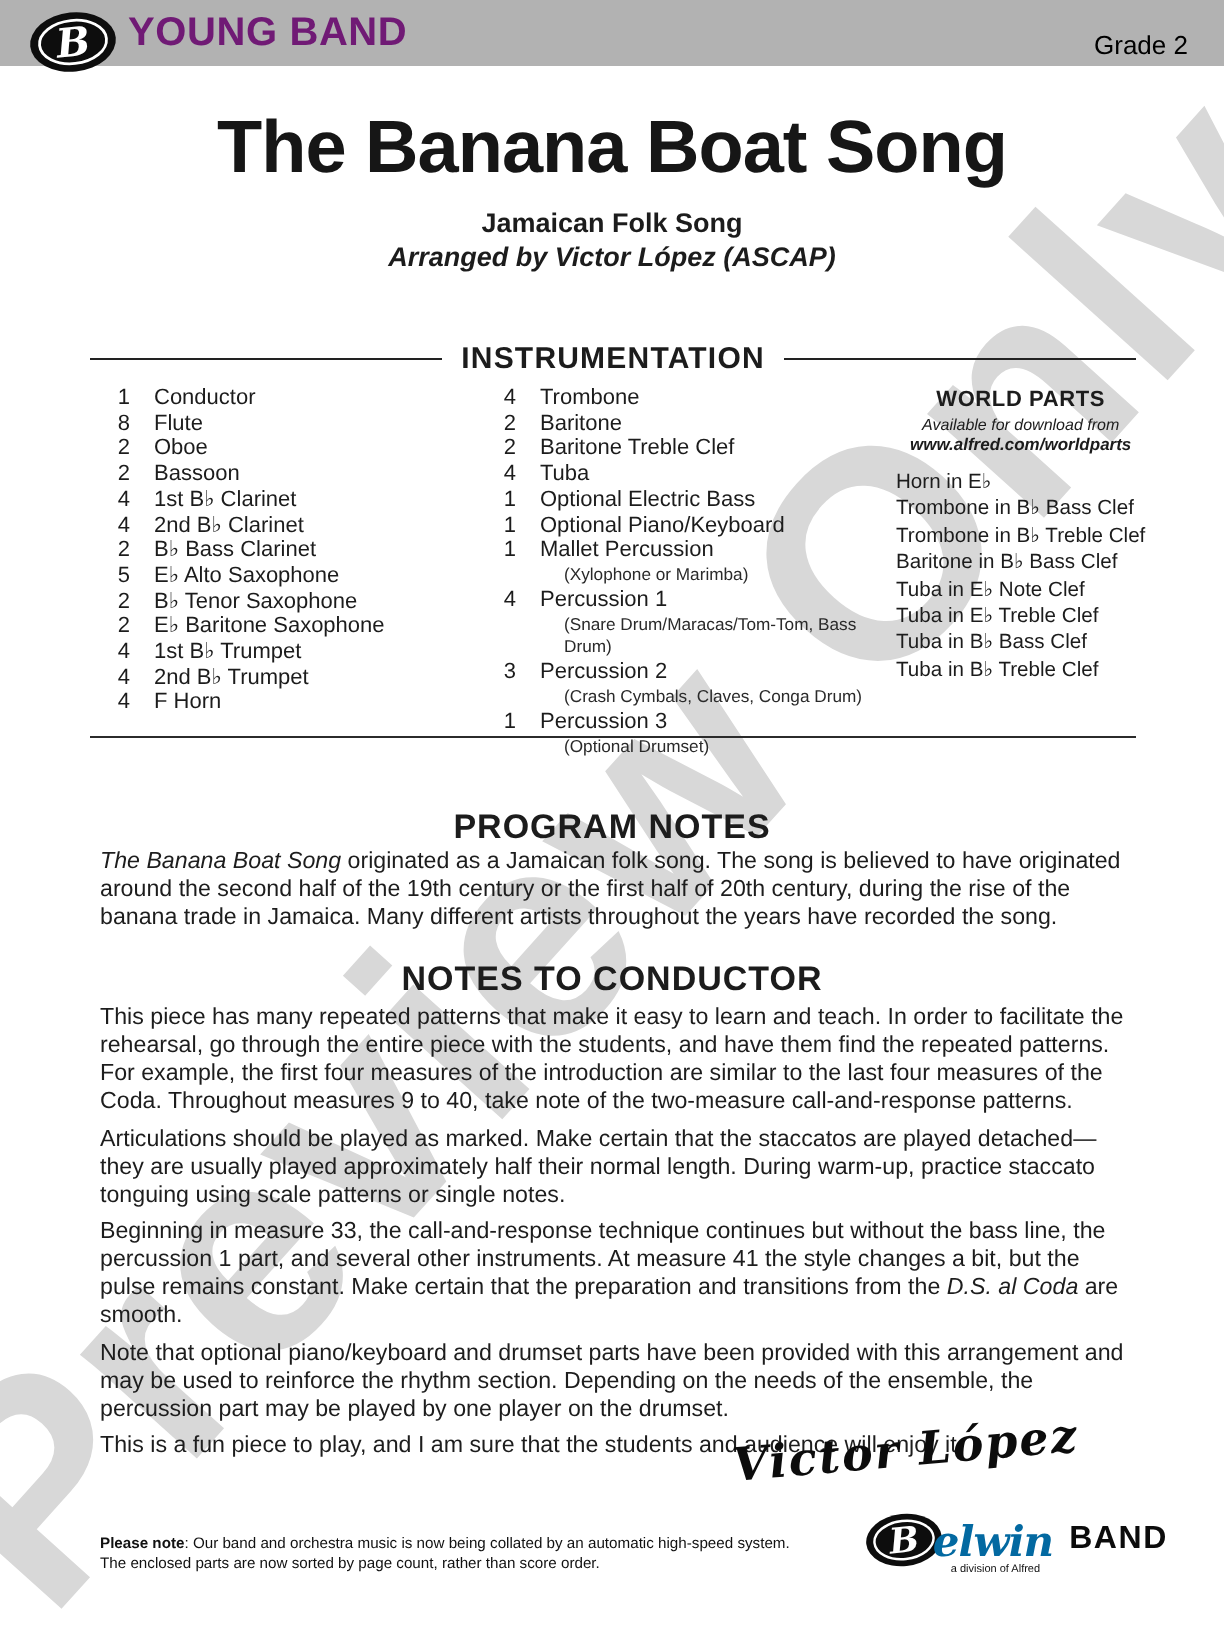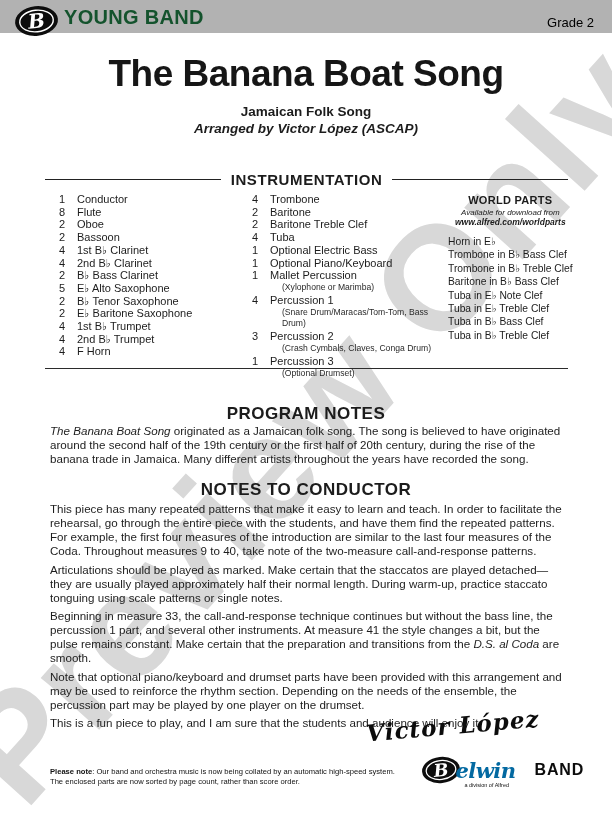--- a/index.html
+++ b/index.html
@@ -13,21 +13,21 @@
   .watermark {
     position:absolute; left:50%; top:52%;
     transform:translate(-50%,-50%) rotate(-48deg);
     font-size:148px; font-weight:bold; letter-spacing:2px;
     color:#d8d8d8; white-space:nowrap; z-index:0; user-select:none;
   }
   
   .topbar { position:absolute; top:0; left:0; right:0; height:33px; background:#b2b2b2; z-index:2; }
   .logo { position:absolute; left:13px; top:4px; width:47px; height:34px; }
   .brand { position:absolute; left:64px; top:50%; transform:translateY(-50%);
-           font-size:20px; font-weight:bold; letter-spacing:0.3px; color:#14532d;text-align:center; }
+           font-size:20px; font-weight:bold; letter-spacing:0.3px; color:#701a75;text-align:center; }
   .grade { position:absolute; right:18px; bottom:3px; font-size:13px; color:#000000; }
   
   .titleblock { position:absolute; top:53px; left:0; right:0; text-align:center; z-index:1; }
   .titleblock h1 { font-size:37px; font-weight:bold; letter-spacing:-0.5px; color:#161616; }
   .sub1 { margin-top:9px; font-size:13.5px; font-weight:bold; }
   .sub2 { margin-top:2px; font-size:13.5px; font-weight:bold; font-style:italic; }
   
   .rule-heading { position:absolute; top:171px; left:45px; right:44px;
     display:flex; align-items:center; z-index:1; }
   .rule-heading .line { flex:1; border-top:1.4px solid #222; }
@@ -58,21 +58,21 @@
   .signature { position:absolute; top:712px; right:72px; z-index:1;
     font-family:"DejaVu Serif","Liberation Serif",serif; font-style:italic; font-weight:bold;
     font-size:23px; transform:rotate(-5deg); letter-spacing:1px; color:#0c0c0c; }
   
   .footnote { position:absolute; left:50px; top:767px; font-size:7.6px; line-height:9.6px; color:#111; z-index:1; }
   .belwin { position:absolute; right:28px; top:755px; z-index:1; }
   .belwin-row { display:flex; align-items:center; }
   .belwin-oval { width:42px; height:30px; flex:none; }
   .belwin-script { font-family:"DejaVu Serif","Liberation Serif",serif; font-style:italic; font-weight:bold;
     font-size:21px; margin-left:-7px; letter-spacing:-0.5px; color:#0369a1; }
-  .belwin-band { font-size:16px; font-weight:bold; letter-spacing:0.8px; margin-left:19px; color:#0c0c0c; }
+  .belwin-band { font-size:16px; font-weight:bold; letter-spacing:0.8px; margin-left:8px; color:#0c0c0c; }
   .belwin-division { font-size:5.5px; margin:-3px 0 0 44px; color:#111; }
 </style>
 </head>
 <body>
 
 <div class="page">
 
   <div class="watermark">Preview Only</div>
 
   <header class="topbar">

